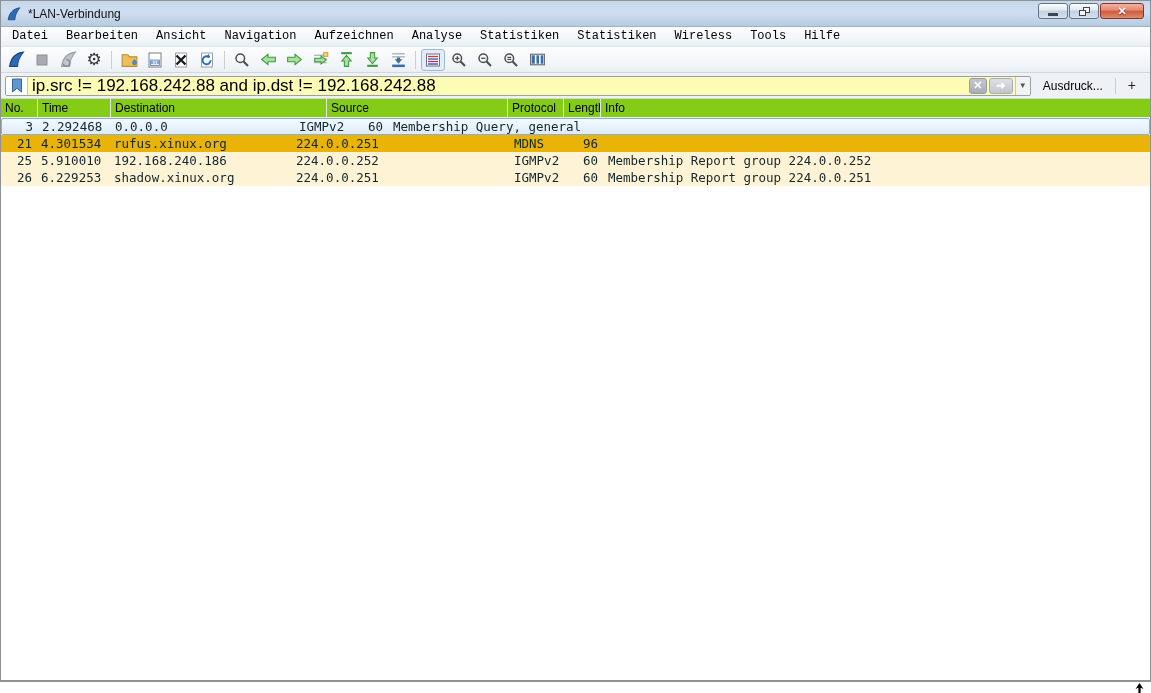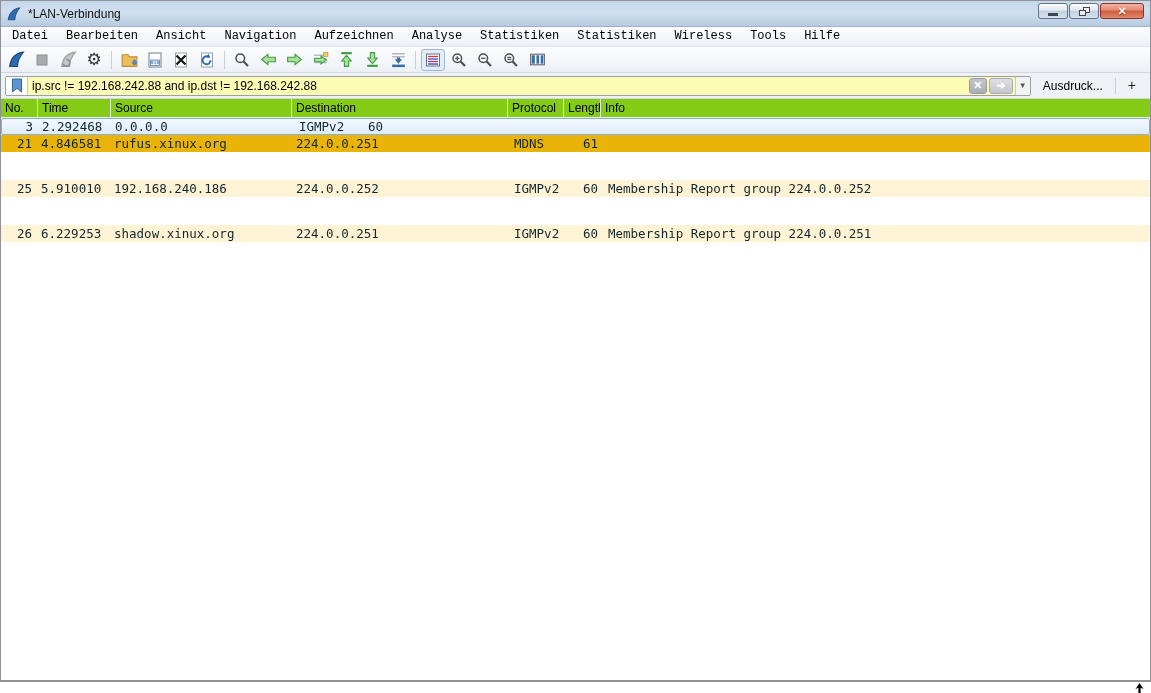--- a/index.html
+++ b/index.html
@@ -55,21 +55,21 @@
     height:26px; background:#eef1f5; border-bottom:1px solid #d2d7dd;
     display:flex; align-items:center; padding:0 6px 0 4px; gap:4px;
   }
   .filter-box {
     flex:1; height:20px; display:flex; align-items:stretch;
     border:1px solid #9aa0a8; border-radius:2px; overflow:hidden; background:#fdfcb4;
   }
   .bookmark-cell { width:22px; background:#fff; border-right:1px solid #c4c8cd; display:flex; align-items:center; justify-content:center; }
   .filter-input {
     flex:1; border:none; outline:none; background:transparent;
-    font-family:"Liberation Sans", sans-serif; font-size:12px; color:#000; padding:0 4px;
+    font-family:"Liberation Sans", sans-serif; font-size:17px; color:#000; padding:0 4px;
   }
   .fbtn {
     align-self:center; height:16px; border-radius:3px; display:flex; align-items:center; justify-content:center;
     color:#fff; font-size:11px; font-weight:bold; margin-right:2px; cursor:default;
   }
   .fbtn.clear { width:18px; background:linear-gradient(180deg,#c3c7cd,#a9aeb5); border:1px solid #979da5; }
   .fbtn.apply { width:24px; background:linear-gradient(180deg,#dee0e4,#c2c6cc); border:1px solid #a8adb4; }
   .fcaret { width:15px; background:#f2f3f5; border-left:1px solid #c4c8cd; display:flex; align-items:center; justify-content:center; font-size:8px; color:#555; }
   .expr-btn { font-size:12px; color:#000; padding:2px 8px; cursor:default; }
   .fsep { width:1px; height:16px; background:#c9ced4; }
@@ -90,21 +90,21 @@
   .prow .src { width:181px; padding-left:3px; }
   .prow .dst { width:216px; padding-left:4px; }
   .prow .proto { width:56px; padding-left:6px; }
   .prow .len { width:37px; text-align:right; padding-right:3px; }
   .prow .info { flex:1; padding-left:7px; }
   .prow.selected {
     background:linear-gradient(180deg,#f4f9fe 0%,#e9f3fc 50%,#dcebf9 100%);
     border:1px solid #86aede; border-radius:2px;
   }
   .prow.udp { background:#eab308; }
-  .prow.routing { background:#fff3d6;margin-top:28px; }
+  .prow.routing { background:#fff3d6; }
   
   .cursor { position:absolute; left:1135px; top:681px; width:9px; height:12px; }
 </style>
 </head>
 <body>
 
 <div id="window">
 
   <div class="titlebar">
     <span class="app-icon">
@@ -287,42 +287,43 @@
       <span class="fcaret">▼</span>
     </div>
     <span class="expr-btn">Ausdruck...</span>
     <span class="fsep"></span>
     <span class="add-btn">+</span>
   </div>
 
   <div class="plist-header">
     <span class="ph col-no">No.</span>
     <span class="ph col-time">Time</span>
+    <span class="ph col-dst">Destination</span>
     <span class="ph col-src">Source</span>
-    <span class="ph col-dst">Destination</span>
     <span class="ph col-proto">Protocol</span>
     <span class="ph col-len">Length</span>
     <span class="ph col-info">Info</span>
   </div>
 
   <div>
     <div class="prow selected">
       <span class="c no">3</span>
       <span class="c time">2.292468</span>
       <span class="c src">0.0.0.0</span>
       <span class="c proto">IGMPv2</span>
       <span class="c len">60</span>
+      <span class="c info">Membership Query, general</span>
     </div>
     <div class="prow udp">
       <span class="c no">21</span>
-      <span class="c time">4.846581</span>
+      <span class="c time">4.301534</span>
       <span class="c src">rufus.xinux.org</span>
       <span class="c dst">224.0.0.251</span>
       <span class="c proto">MDNS</span>
-      <span class="c len">61</span>
+      <span class="c len">96</span>
     </div>
     <div class="prow routing">
       <span class="c no">25</span>
       <span class="c time">5.910010</span>
       <span class="c src">192.168.240.186</span>
       <span class="c dst">224.0.0.252</span>
       <span class="c proto">IGMPv2</span>
       <span class="c len">60</span>
       <span class="c info">Membership Report group 224.0.0.252</span>
     </div>

